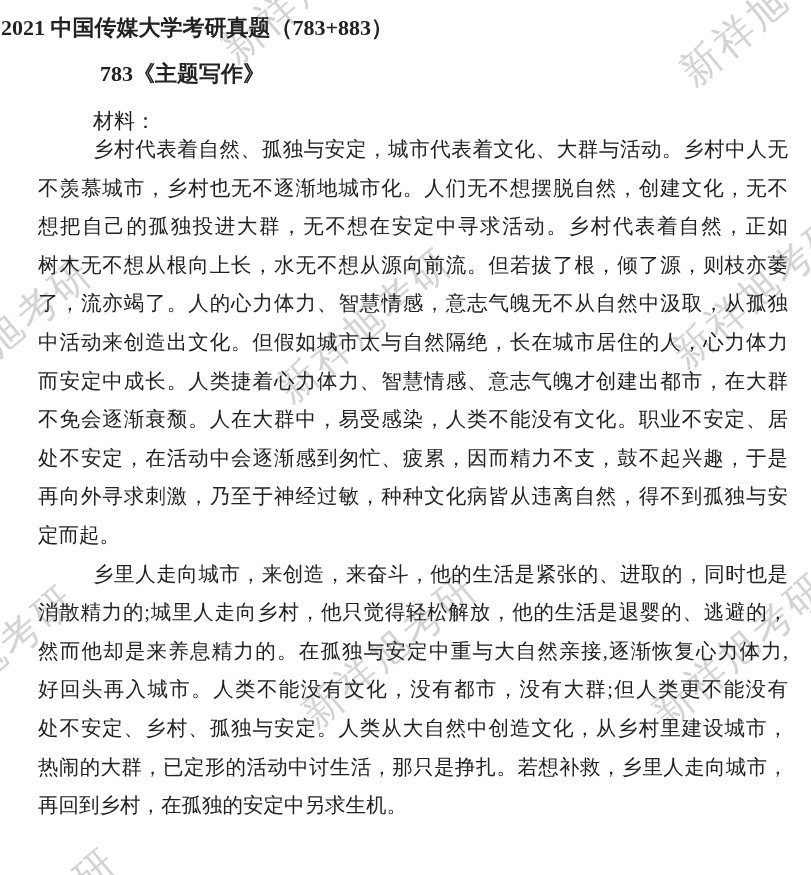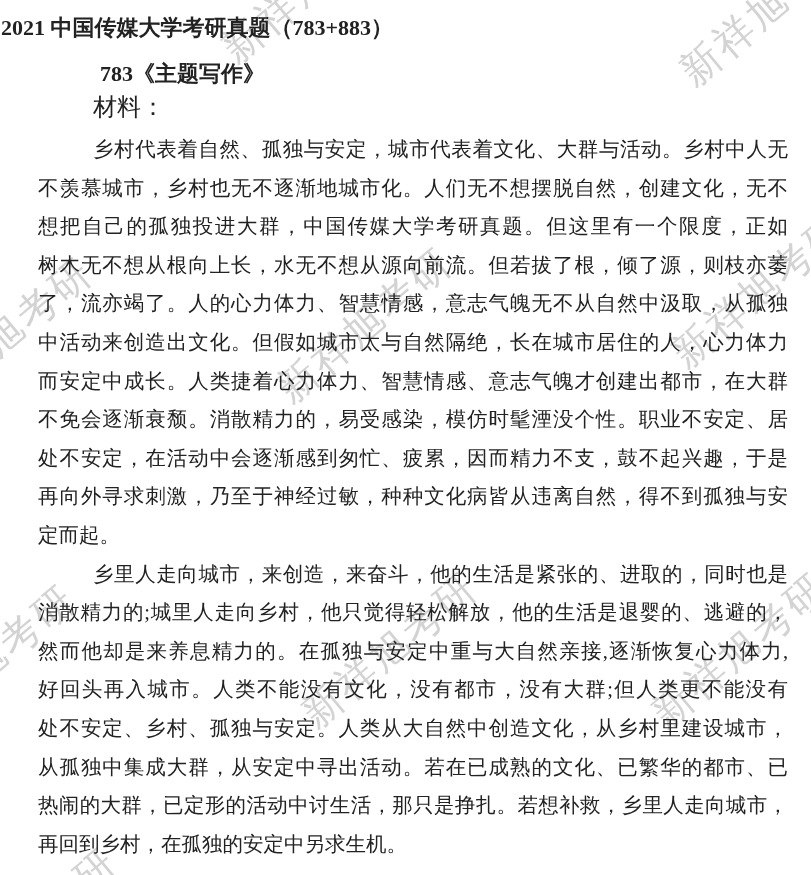--- a/index.html
+++ b/index.html
@@ -52,23 +52,23 @@
     top: 52px;
     left: 93px;
     margin: 7px;
     font-size: 22px;
     font-weight: bold;
     line-height: 30px;
   }
   .material-label {
     position: absolute;
     z-index: 2;
-    top: 93px;
+    top: 107px;
     left: 93px;
-    font-size: 24px;
+    font-size: 21px;
     line-height: 28px;
   }
   .material-text {
     position: absolute;
     z-index: 2;
     top: 130px;
     left: 38px;
     width: 750px;
   }
   .paragraph {
@@ -110,35 +110,34 @@
   <h1 class="doc-title">2021 中国传媒大学考研真题（783+883）</h1>
 
   <h2 class="section-heading">783《主题写作》</h2>
 
   <div class="material-label">材料：</div>
 
   <div class="material-text">
       <div class="paragraph">
         <div class="line line-first">乡村代表着自然、孤独与安定，城市代表着文化、大群与活动。乡村中人无</div>
         <div class="line">不羡慕城市，乡村也无不逐渐地城市化。人们无不想摆脱自然，创建文化，无不</div>
-        <div class="line">想把自己的孤独投进大群，中国传媒大学考研真题。但这里有一个限度，正如</div>
+        <div class="line">想把自己的孤独投进大群，无不想在安定中寻求活动。乡村代表着自然，正如</div>
         <div class="line">树木无不想从根向上长，水无不想从源向前流。但若拔了根，倾了源，则枝亦萎</div>
         <div class="line">了，流亦竭了。人的心力体力、智慧情感，意志气魄无不从自然中汲取，从孤独</div>
         <div class="line">中活动来创造出文化。但假如城市太与自然隔绝，长在城市居住的人，心力体力</div>
         <div class="line">而安定中成长。人类捷着心力体力、智慧情感、意志气魄才创建出都市，在大群</div>
-        <div class="line">不免会逐渐衰颓。消散精力的，易受感染，模仿时髦湮没个性。职业不安定、居</div>
+        <div class="line">不免会逐渐衰颓。人在大群中，易受感染，人类不能没有文化。职业不安定、居</div>
         <div class="line">处不安定，在活动中会逐渐感到匆忙、疲累，因而精力不支，鼓不起兴趣，于是</div>
         <div class="line">再向外寻求刺激，乃至于神经过敏，种种文化病皆从违离自然，得不到孤独与安</div>
         <div class="line line-last">定而起。</div>
       </div>
       <div class="paragraph">
         <div class="line line-first">乡里人走向城市，来创造，来奋斗，他的生活是紧张的、进取的，同时也是</div>
         <div class="line">消散精力的;城里人走向乡村，他只觉得轻松解放，他的生活是退婴的、逃避的，</div>
         <div class="line">然而他却是来养息精力的。在孤独与安定中重与大自然亲接,逐渐恢复心力体力,</div>
         <div class="line">好回头再入城市。人类不能没有文化，没有都市，没有大群;但人类更不能没有</div>
         <div class="line">处不安定、乡村、孤独与安定。人类从大自然中创造文化，从乡村里建设城市，</div>
-        <div class="line">从孤独中集成大群，从安定中寻出活动。若在已成熟的文化、已繁华的都市、已</div>
         <div class="line">热闹的大群，已定形的活动中讨生活，那只是挣扎。若想补救，乡里人走向城市，</div>
         <div class="line line-last">再回到乡村，在孤独的安定中另求生机。</div>
       </div>
     </div>
 
 </div>
 
 </body></html>

